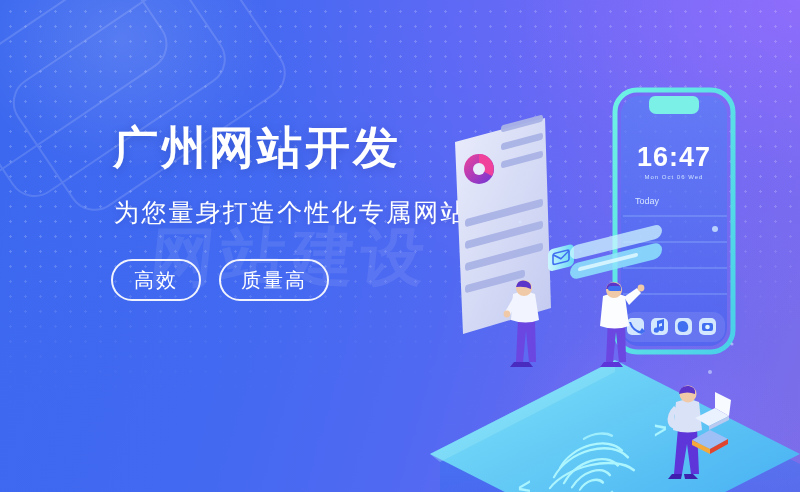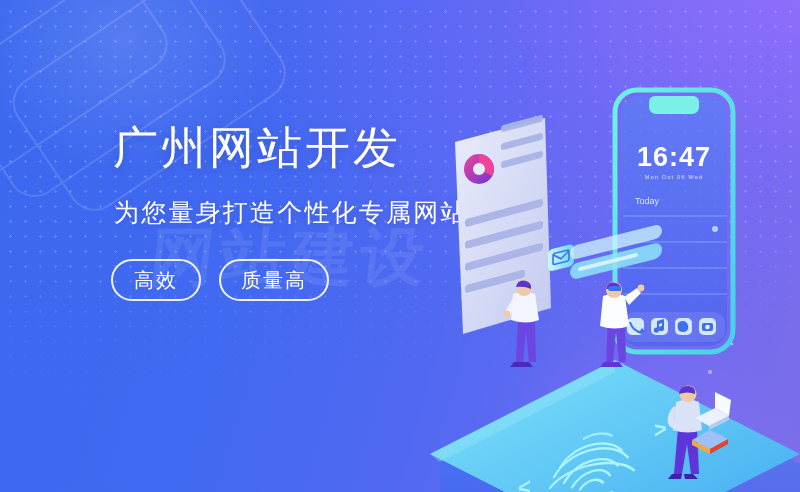--- a/index.html
+++ b/index.html
@@ -47,21 +47,21 @@
     color:rgba(255,255,255,.085);
     transform:skewX(-6deg);
     white-space:nowrap;overflow:hidden;
     pointer-events:none;user-select:none;
   }
 
   
   .copy{position:absolute;left:113px;top:122px;width:430px;}
   .headline{
     margin:0;color:#fff;font-size:45px;line-height:1.16;
-    font-weight:400;letter-spacing:3px;
+    font-weight:700;letter-spacing:3px;
     text-shadow:0 2px 10px rgba(20,30,110,.22);
     white-space:nowrap;
   }
   .subhead{
     margin:22px 0 8px 1px;color:#fff;font-size:25px;
     font-weight:400;letter-spacing:2.2px;white-space:nowrap;
     text-shadow:0 1px 6px rgba(20,30,110,.18);
   }
   .tags{display:flex;gap:18px;margin-top:30px;margin-left:-2px;}
   .tag{

